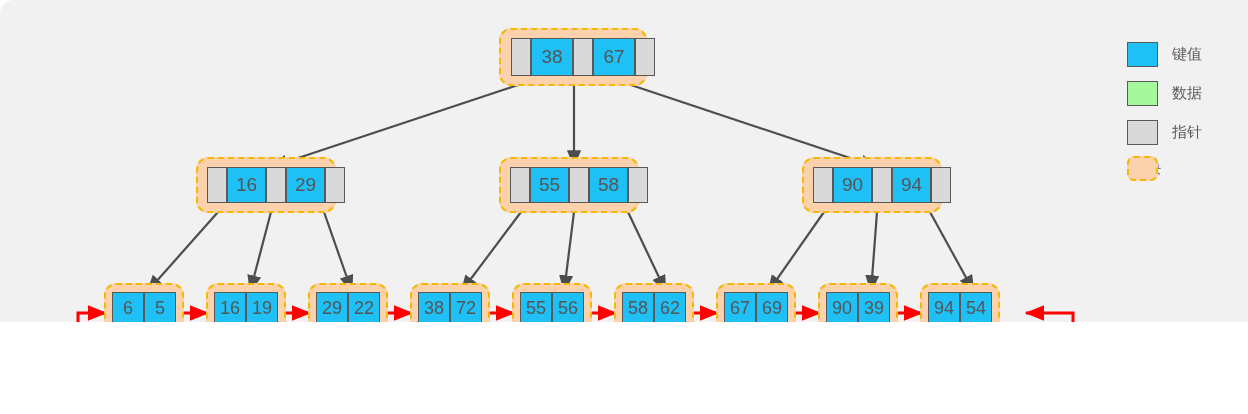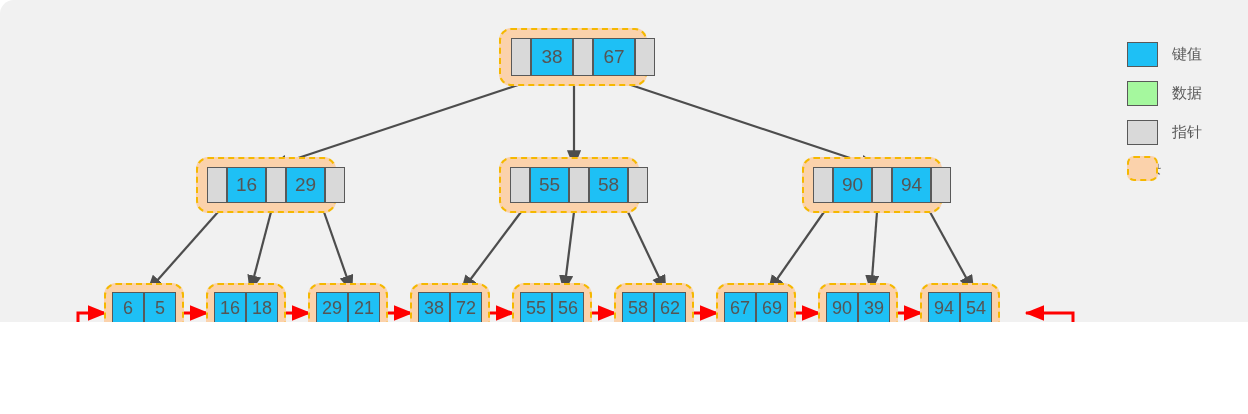--- a/index.html
+++ b/index.html
@@ -232,33 +232,33 @@
     <div class="leaf-row">
       <div class="leaf-cell d"></div>
       <div class="leaf-cell d"></div>
     </div>
   </div>
 
   <div class="page" style="left:206px; top:283px; width:80px; height:84px;"></div>
   <div class="leaf" style="left:214px; top:292px;">
     <div class="leaf-row">
       <div class="leaf-cell k">16</div>
-      <div class="leaf-cell k">18</div>
+      <div class="leaf-cell k">19</div>
     </div>
     <div class="leaf-row">
       <div class="leaf-cell d"></div>
       <div class="leaf-cell d"></div>
     </div>
   </div>
 
   <div class="page" style="left:308px; top:283px; width:80px; height:84px;"></div>
   <div class="leaf" style="left:316px; top:292px;">
     <div class="leaf-row">
       <div class="leaf-cell k">29</div>
-      <div class="leaf-cell k">21</div>
+      <div class="leaf-cell k">22</div>
     </div>
     <div class="leaf-row">
       <div class="leaf-cell d"></div>
       <div class="leaf-cell d"></div>
     </div>
   </div>
 
   <div class="page" style="left:410px; top:283px; width:80px; height:84px;"></div>
   <div class="leaf" style="left:418px; top:292px;">
     <div class="leaf-row">

